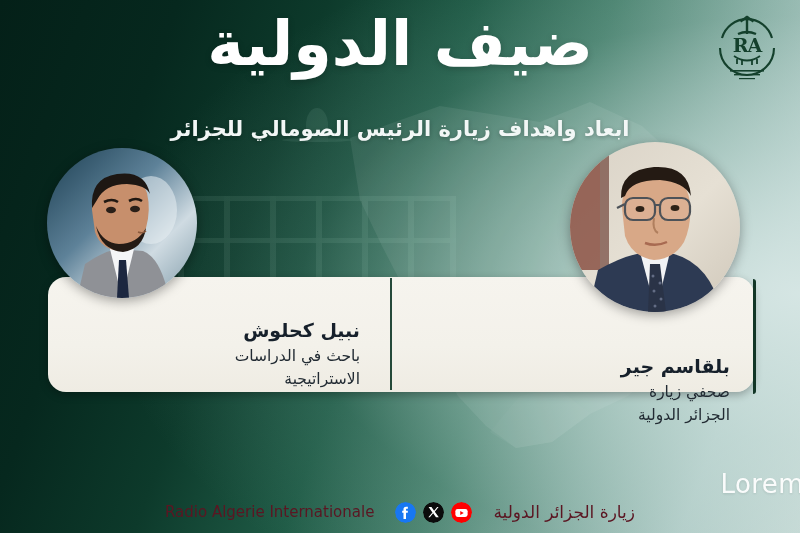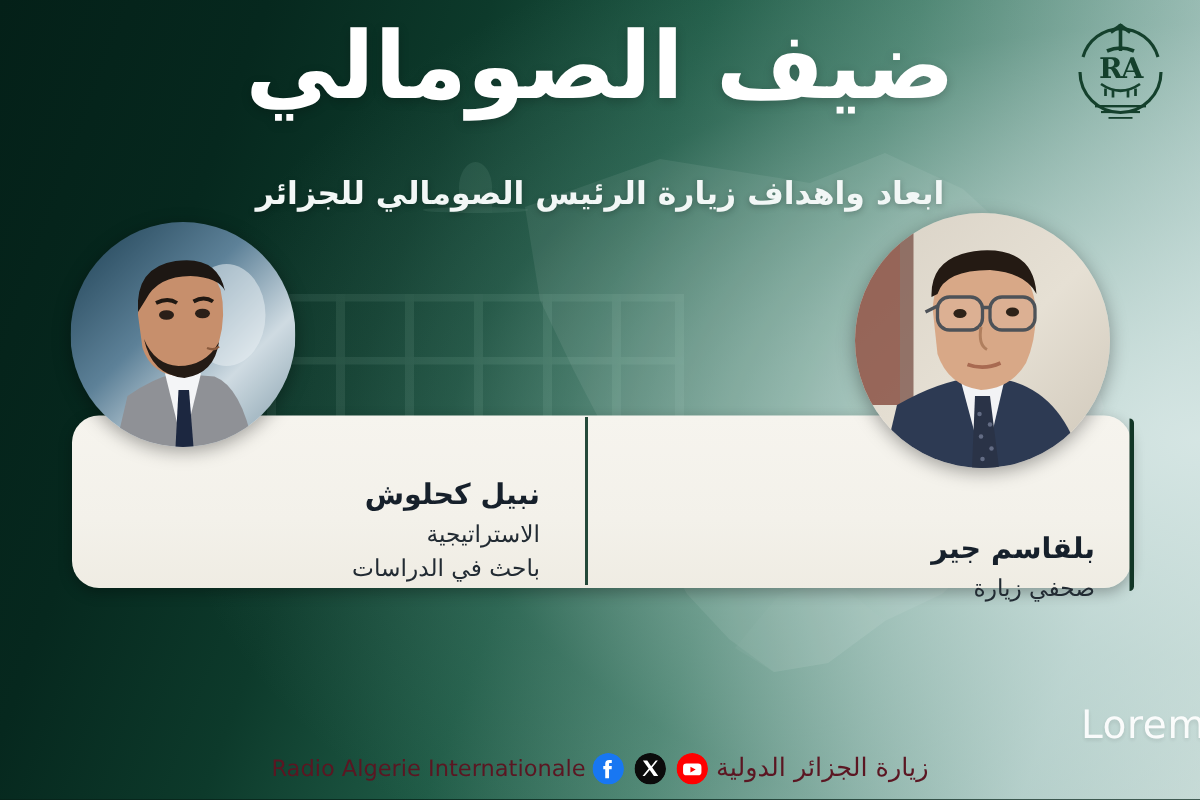--- a/index.html
+++ b/index.html
@@ -84,21 +84,21 @@
   
   .lorem{
     position:absolute; right:-4px; top:469px;
     font-size:26px; color:#ffffff; opacity:.92; letter-spacing:.4px;
     text-shadow:0 1px 3px rgba(0,0,0,.12);
   }
 
   
   .footer{
     position:absolute; left:0; bottom:0; width:800px; height:42px;
-    display:flex; align-items:center; justify-content:center; gap:5px;
+    display:flex; align-items:center; justify-content:center; gap:21px;
     direction:ltr;
   }
   .footer .ftxt{
     font-size:15px; color:#5b1622; font-weight:500; white-space:nowrap;
   }
   .footer .ftxt-ar{
     font-size:17px; color:#5b1622; font-weight:500; white-space:nowrap;
     direction:rtl;
   }
   .soc{ display:flex; align-items:center; gap:7px; }
@@ -147,21 +147,21 @@
       <path d="M24 48 Q37 57 50 48"></path>
       <path d="M27 51 L27 56 M32 52 L32 57 M42 52 L42 57 M47 51 L47 56"></path>
     </g>
     <g fill="#14402c">
       <rect x="20" y="62" width="34" height="1.6"></rect>
       <rect x="24" y="66" width="26" height="1.4"></rect>
       <rect x="29" y="70" width="16" height="1.2"></rect>
     </g>
   </svg>
 
-  <div class="title">ضيف الصومالي</div>
+  <div class="title">ضيف الدولية</div>
   <div class="subtitle">ابعاد واهداف زيارة الرئيس الصومالي للجزائر</div>
 
   <div class="plate"></div>
   <div class="divider"></div>
 
   <div class="portrait p-left">
     <svg viewBox="0 0 150 150" width="150" height="150" aria-hidden="true">
       <defs>
         <linearGradient id="bgL" x1="0" y1="0" x2="1" y2="1">
           <stop offset="0%" stop-color="#1d3f52"></stop>
@@ -218,27 +218,28 @@
       </g>
       <ellipse cx="70" cy="67" rx="4.4" ry="3" fill="#2d2218"></ellipse>
       <ellipse cx="105" cy="66" rx="4.4" ry="3" fill="#2d2218"></ellipse>
       <path d="M84 76 Q82 88 88 91" stroke="#b07f5e" stroke-width="2" fill="none"></path>
       <path d="M75 101 Q86 105 97 100" stroke="#a86a51" stroke-width="2.4" fill="none"></path>
     </svg>
   </div>
 
   <div class="person left-person">
     <div class="nm">نبيل كحلوش</div>
+    <div class="rl">باحث في الدراسات</div>
     <div class="rl">الاستراتيجية</div>
-    <div class="rl">باحث في الدراسات</div>
   </div>
 
   <div class="person right-person">
     <div class="nm">بلقاسم جير</div>
     <div class="rl">صحفي زيارة</div>
+    <div class="rl">الجزائر الدولية</div>
   </div>
 
   <div class="lorem">Lorem</div>
 
   <div class="footer">
     <span class="ftxt">Radio Algerie Internationale</span>
 
     <span class="soc">
       <svg class="ic" viewBox="0 0 24 24" aria-hidden="true">
         <circle cx="12" cy="12" r="12" fill="#1877F2"></circle>

